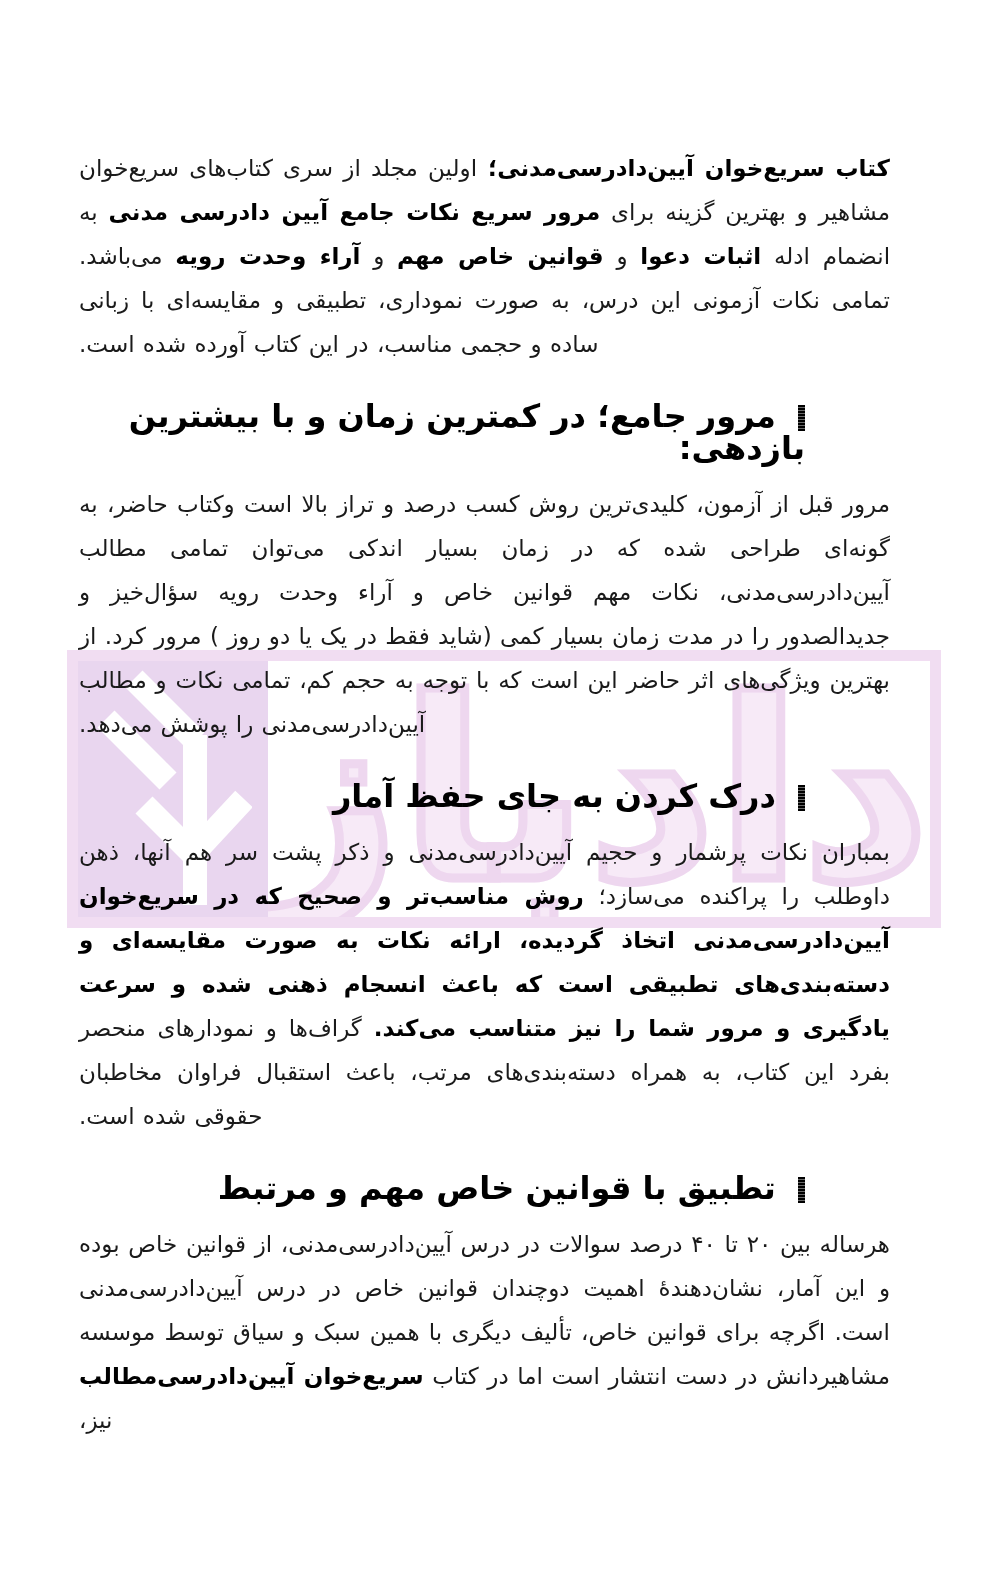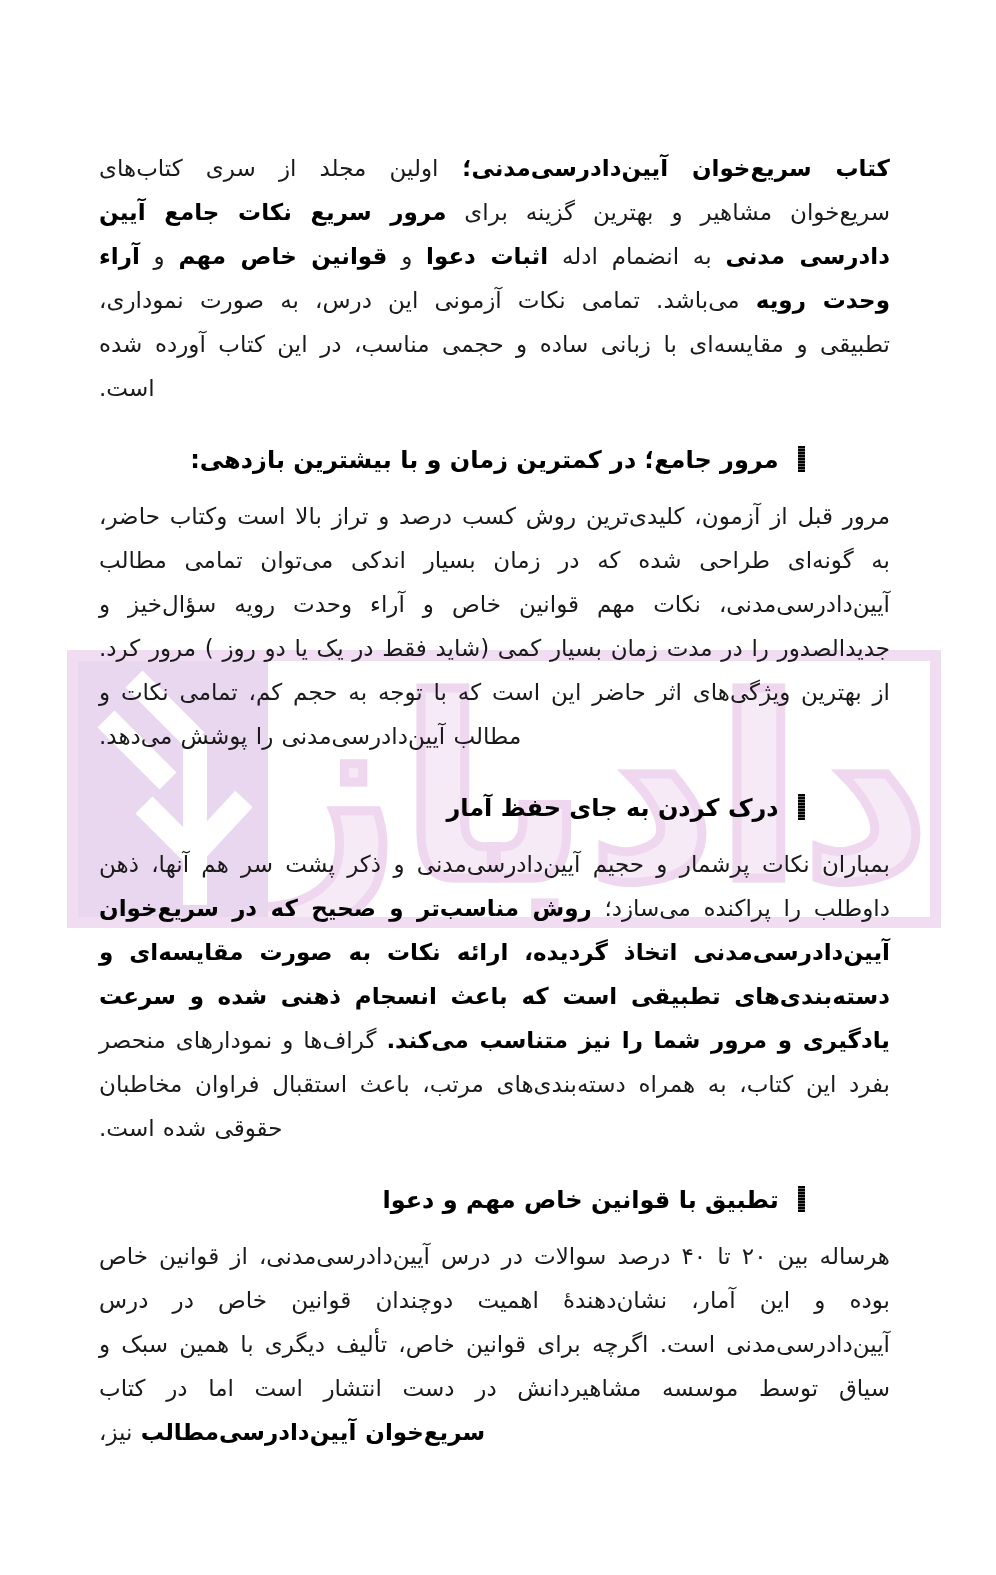--- a/index.html
+++ b/index.html
@@ -39,35 +39,34 @@
     line-height:262px;
     font-weight:bold;
     color:#f7eaf7;
     -webkit-text-stroke:9px #eed7ef;
   }
   
   .content{
     position:relative;
     z-index:1;
     padding:146px 106px 0 79px; 
-    margin-left:20px;
   }
   .para{
     margin:0;
     font-size:23px;
     line-height:44px;
     color:#1a1a1a;
     text-align:justify;
     text-align-last:left;
     word-spacing:1px;
   }
   .para b{color:#000;font-weight:bold;}
   .head{
     margin:34px 85px 18px 0;
-    font-size:24px;
+    font-size:32px;
     line-height:32px;
     font-weight:bold;
     color:#000;
     text-align:right;
   }
   .marker{
     display:inline-block;
     width:7px;height:26px;
     margin-left:11px;
     vertical-align:-4px;
@@ -109,19 +108,19 @@
       <h2 class="head">
         <span class="marker"></span>
         <span>درک کردن به جای حفظ آمار</span>
       </h2>
       <p class="para"><span>بمباران نکات پرشمار و حجیم آیین‌دادرسی‌مدنی و ذکر پشت سر هم آنها، ذهن داوطلب را پراکنده می‌سازد؛ </span><b>روش مناسب‌تر و صحیح که در سریع‌خوان آیین‌دادرسی‌مدنی اتخاذ گردیده، ارائه نکات به صورت مقایسه‌ای و دسته‌بندی‌های تطبیقی است که باعث انسجام ذهنی شده و سرعت یادگیری و مرور شما را نیز متناسب می‌کند.</b><span> گراف‌ها و نمودارهای منحصر بفرد این کتاب، به همراه دسته‌بندی‌های مرتب، باعث استقبال فراوان مخاطبان حقوقی شده است.</span></p>
     </section>
 
     <section>
       <h2 class="head">
         <span class="marker"></span>
-        <span>تطبیق با قوانین خاص مهم و دعوا</span>
+        <span>تطبیق با قوانین خاص مهم و مرتبط</span>
       </h2>
       <p class="para"><span>هرساله بین ۲۰ تا ۴۰ درصد سوالات در درس آیین‌دادرسی‌مدنی، از قوانین خاص بوده و این آمار، نشان‌دهندهٔ اهمیت دوچندان قوانین خاص در درس آیین‌دادرسی‌مدنی است. اگرچه برای قوانین خاص، تألیف دیگری با همین سبک و سیاق توسط موسسه مشاهیردانش در دست انتشار است اما در کتاب </span><b>سریع‌خوان آیین‌دادرسی‌مطالب</b><span> نیز،</span></p>
     </section>
 
   </div>
 </div>
 
 </body></html>

